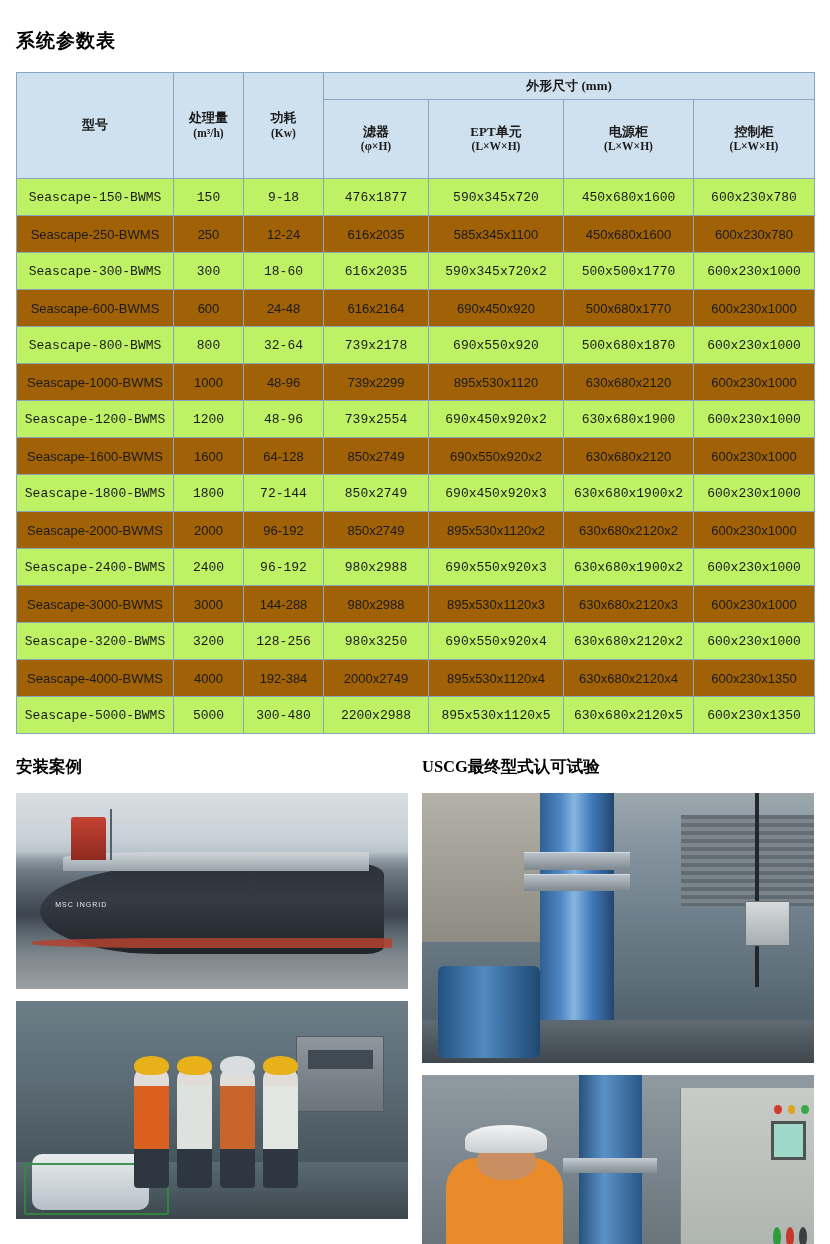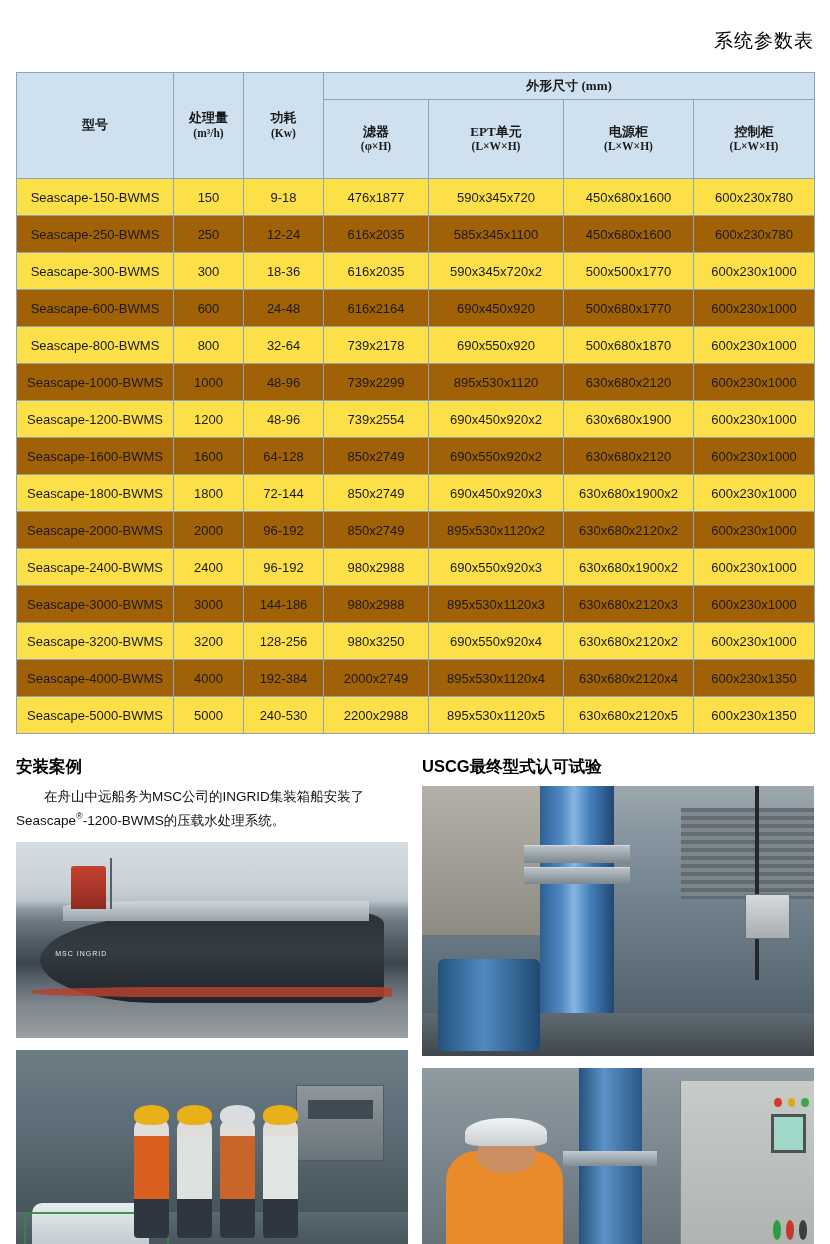--- a/index.html
+++ b/index.html
@@ -15,23 +15,23 @@
     overflow: hidden;
   }
   .page {
     position: relative;
     width: 830px;
     height: 1244px;
     box-sizing: border-box;
     padding: 0 16px;
   }
   .doc-title {
-    text-align: right;
+    text-align: left;
     font-size: 19px;
-    font-weight: normal;
+    font-weight: bold;
     letter-spacing: 1px;
     padding-top: 28px;
     padding-bottom: 18px;
     color: #000;
   }
   table.spec {
     width: 798px;
     border-collapse: collapse;
     table-layout: fixed;
     font-size: 12.5px;
@@ -56,36 +56,38 @@
     margin-left: 32px;
   }
   table.spec tbody td {
     height: 36px;
     font-size: 13px;
   }
   table.spec tbody tr.alt td {
     background: #a16207;
   }
   table.spec tbody tr.plain td {
-    background: #fde047;
+    background: #bef264;
+    font-family: Liberation Mono, monospace;
   }
   .unit {
     font-size: 11.5px;
     display: block;
     line-height: 1.2;
   }
   .hdr-line {
     display: block;
     line-height: 1.25;
   }
   .sub-head {
     font-size: 16.5px;
     font-weight: bold;
     margin-top: 22px;
-    margin-bottom: 8px;
+    margin-bottom: 15px;
+    font-family: Liberation Serif, serif;
   }
   .two-col {
     display: flex;
     gap: 14px;
     width: 798px;
   }
   .col-left {
     width: 392px;
   }
   .col-right {
@@ -474,21 +476,21 @@
         <td>250</td>
         <td>12-24</td>
         <td>616x2035</td>
         <td>585x345x1100</td>
         <td>450x680x1600</td>
         <td>600x230x780</td>
       </tr>
       <tr class="plain">
         <td>Seascape-300-BWMS</td>
         <td>300</td>
-        <td>18-36</td>
+        <td>18-60</td>
         <td>616x2035</td>
         <td>590x345x720x2</td>
         <td>500x500x1770</td>
         <td>600x230x1000</td>
       </tr>
       <tr class="alt">
         <td>Seascape-600-BWMS</td>
         <td>600</td>
         <td>24-48</td>
         <td>616x2164</td>
@@ -555,21 +557,21 @@
         <td>2400</td>
         <td>96-192</td>
         <td>980x2988</td>
         <td>690x550x920x3</td>
         <td>630x680x1900x2</td>
         <td>600x230x1000</td>
       </tr>
       <tr class="alt">
         <td>Seascape-3000-BWMS</td>
         <td>3000</td>
-        <td>144-186</td>
+        <td>144-288</td>
         <td>980x2988</td>
         <td>895x530x1120x3</td>
         <td>630x680x2120x3</td>
         <td>600x230x1000</td>
       </tr>
       <tr class="plain">
         <td>Seascape-3200-BWMS</td>
         <td>3200</td>
         <td>128-256</td>
         <td>980x3250</td>
@@ -582,37 +584,34 @@
         <td>4000</td>
         <td>192-384</td>
         <td>2000x2749</td>
         <td>895x530x1120x4</td>
         <td>630x680x2120x4</td>
         <td>600x230x1350</td>
       </tr>
       <tr class="plain">
         <td>Seascape-5000-BWMS</td>
         <td>5000</td>
-        <td>240-530</td>
+        <td>300-480</td>
         <td>2200x2988</td>
         <td>895x530x1120x5</td>
         <td>630x680x2120x5</td>
         <td>600x230x1350</td>
       </tr>
     </tbody>
   </table>
 
   <div class="two-col">
 
     <div class="col-left">
       <div class="sub-head">安装案例</div>
 
-      <p class="body-text">
-        <span>在舟山中远船务为MSC公司的INGRID集装箱船安装</span><span>了Seascape</span><sup>®</sup><span>-1200-BWMS的压载水处理系统。</span>
-      </p>
 
       <div class="photo ph-ship">
         <div class="dock-wall"></div>
         <div class="ship-hull"></div>
         <div class="ship-deck"></div>
         <div class="ship-funnel"></div>
         <div class="ship-mast"></div>
         <div class="ship-waterline"></div>
         <div class="ship-name">MSC INGRID</div>
       </div>

